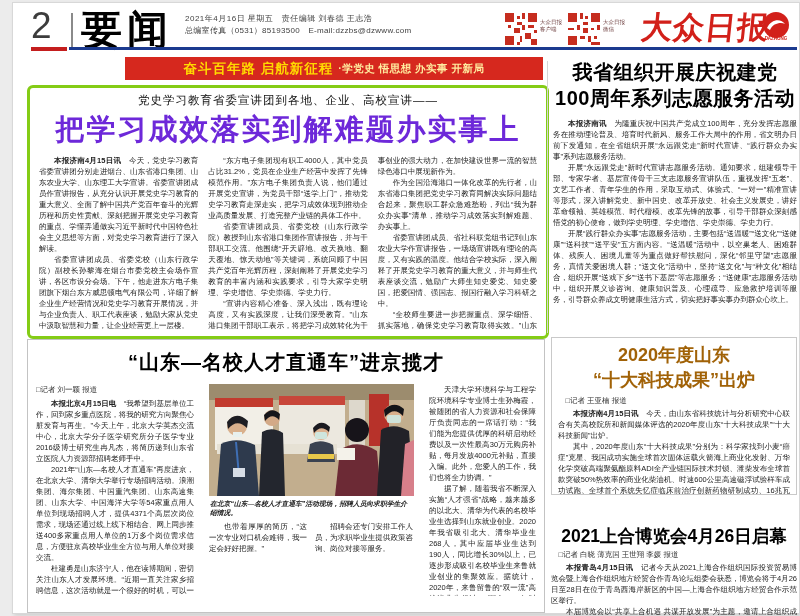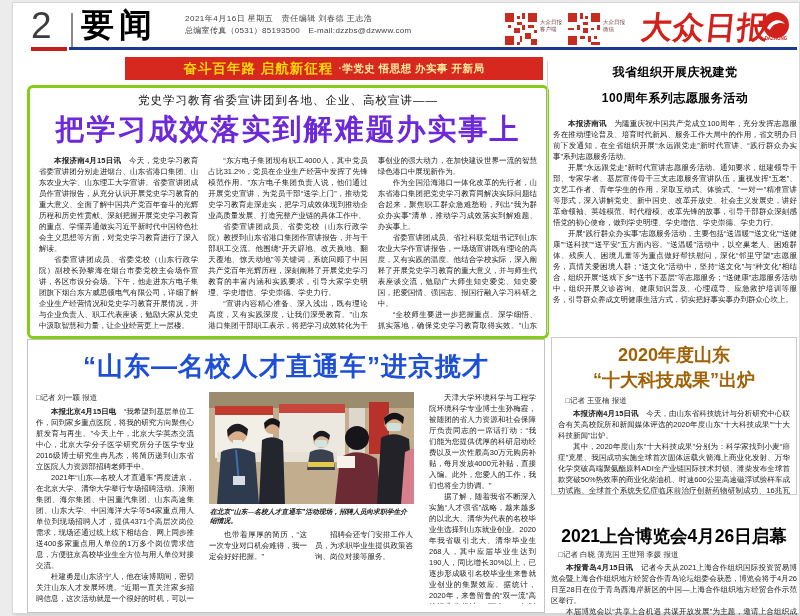--- a/index.html
+++ b/index.html
@@ -4,21 +4,21 @@
 <style>
   html,body{margin:0;padding:0;}
   body{width:800px;height:616px;background:#ececec;overflow:hidden;
        font-family:"Liberation Sans","DejaVu Sans",sans-serif;}
   .sheet{position:absolute;left:12px;top:2px;width:786px;height:610px;background:#fff;
          border:1px solid #d8d8d8;box-shadow:2px 2px 4px rgba(0,0,0,.12);}
   .abs{position:absolute;}
   
   .pagenum{left:18px;top:2px;font-size:37px;color:#3c3c3c;}
   .numrule{left:58px;top:10px;width:2px;height:34px;background:#8a8a8a;}
-  .section{left:68px;top:0px;font-size:33px;font-weight:900;color:#000;letter-spacing:5px;}
+  .section{left:68px;top:0px;font-size:41px;font-weight:900;color:#000;letter-spacing:5px;}
   .d1{left:172px;top:10px;font-size:8px;color:#3f3f3f;letter-spacing:.5px;}
   .d2{left:172px;top:22px;font-size:8px;color:#3f3f3f;letter-spacing:.3px;}
   .redrule{left:18px;top:44px;width:36px;height:4px;background:#c41e1e;}
   .bluerule{left:56px;top:44px;width:728px;height:3px;background:#1b3a8f;}
   .qr{width:32px;height:32px;}
   .qrlabel{font-size:5.5px;line-height:7px;color:#6b3b3b;}
   .masthead{font-size:31px;font-weight:900;color:#d2201a;transform:skewX(-6deg);letter-spacing:1px;}
   
   .banner{left:112px;top:54px;width:418px;height:23px;background:#d6281e;display:flex;
           align-items:center;justify-content:center;gap:5px;}
@@ -28,33 +28,33 @@
   .hibox{left:14px;top:82px;width:516px;height:248px;border:3px solid #84cc16;border-radius:6px;background:#fff;}
   .kicker{text-align:center;font-size:11.5px;color:#111;margin-top:5px;letter-spacing:1px;}
   .mainhead{text-align:center;font-size:29px;font-weight:900;color:#6d28d9;letter-spacing:2px;margin-top:2px;}
   .mainbody{margin:5px 9px 0 9px;height:182px;column-count:3;column-gap:10px;column-fill:auto;overflow:hidden;}
   .tx{font-size:7.5px;line-height:11px;text-align:justify;color:#222;}
   .tx p{margin:0;text-indent:2em;}
   .tx b{font-weight:700;}
   
   .vrule{left:534px;top:58px;width:1px;height:272px;background:#d5d5d5;}
   .r1{left:540px;top:56px;width:244px;}
-  .sidehead{text-align:center;font-size:12px;font-weight:900;color:#000;line-height:26px;letter-spacing:.5px;}
+  .sidehead{text-align:center;font-size:20px;font-weight:900;color:#000;line-height:26px;letter-spacing:.5px;}
   .r1body{margin-top:7px;height:198px;overflow:hidden;}
   .r2{left:538px;top:334px;width:246px;height:158px;border:1px solid #c9c9c9;background:#fff;padding:5px 6px;box-sizing:border-box;overflow:hidden;}
   .sidehead2{text-align:center;font-size:18px;font-weight:900;color:#a16207;line-height:25px;}
   .smallbyl{font-size:7.5px;color:#333;margin:3px 0 2px 0;text-indent:1em;}
   .r2body,.r3body{overflow:hidden;}
   .r2body{height:86px;}
   .r3{left:538px;top:522px;width:246px;height:110px;overflow:hidden;}
   .sidehead3{text-align:center;font-size:17.5px;font-weight:900;color:#000;line-height:22px;}
   .r3body{height:70px;}
   
   .midbox{left:14px;top:336px;width:516px;height:272px;border:1px solid #c3c3c3;background:#fff;overflow:hidden;}
-  .midhead{text-align:center;font-size:26px;font-weight:900;color:#1d4ed8;letter-spacing:1px;margin-top:9px;}
+  .midhead{text-align:center;font-size:20px;font-weight:900;color:#000000;letter-spacing:1px;margin-top:9px;}
   .midrow{display:flex;gap:15px;padding:8px 8px 0 8px;}
   .mcol1{flex:0 0 158px;height:212px;overflow:hidden;}
   .mmid{flex:0 0 205px;}
   .mcol4{flex:1;height:212px;overflow:hidden;}
   .photo{width:205px;height:112px;display:block;}
   .caption{font-size:6.8px;line-height:9px;font-weight:700;font-style:italic;color:#222;padding:3px 1px 2px 1px;text-align:left;}
   .subrow{display:flex;gap:8px;margin-top:2px;}
   .subcol{width:98px;height:62px;overflow:hidden;}
   .repbyl{font-size:7.5px;color:#333;margin-bottom:3px;}
 </style>

